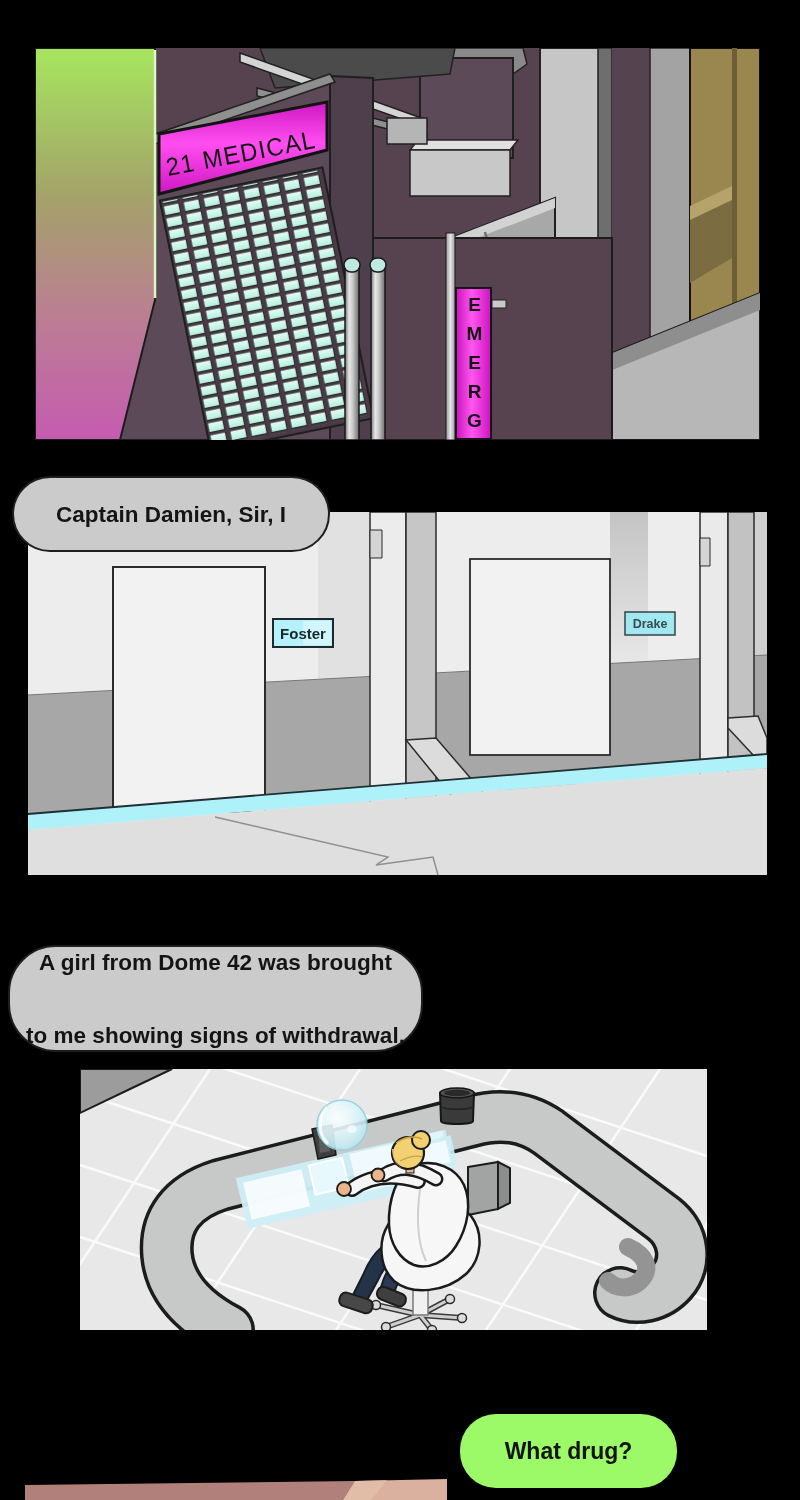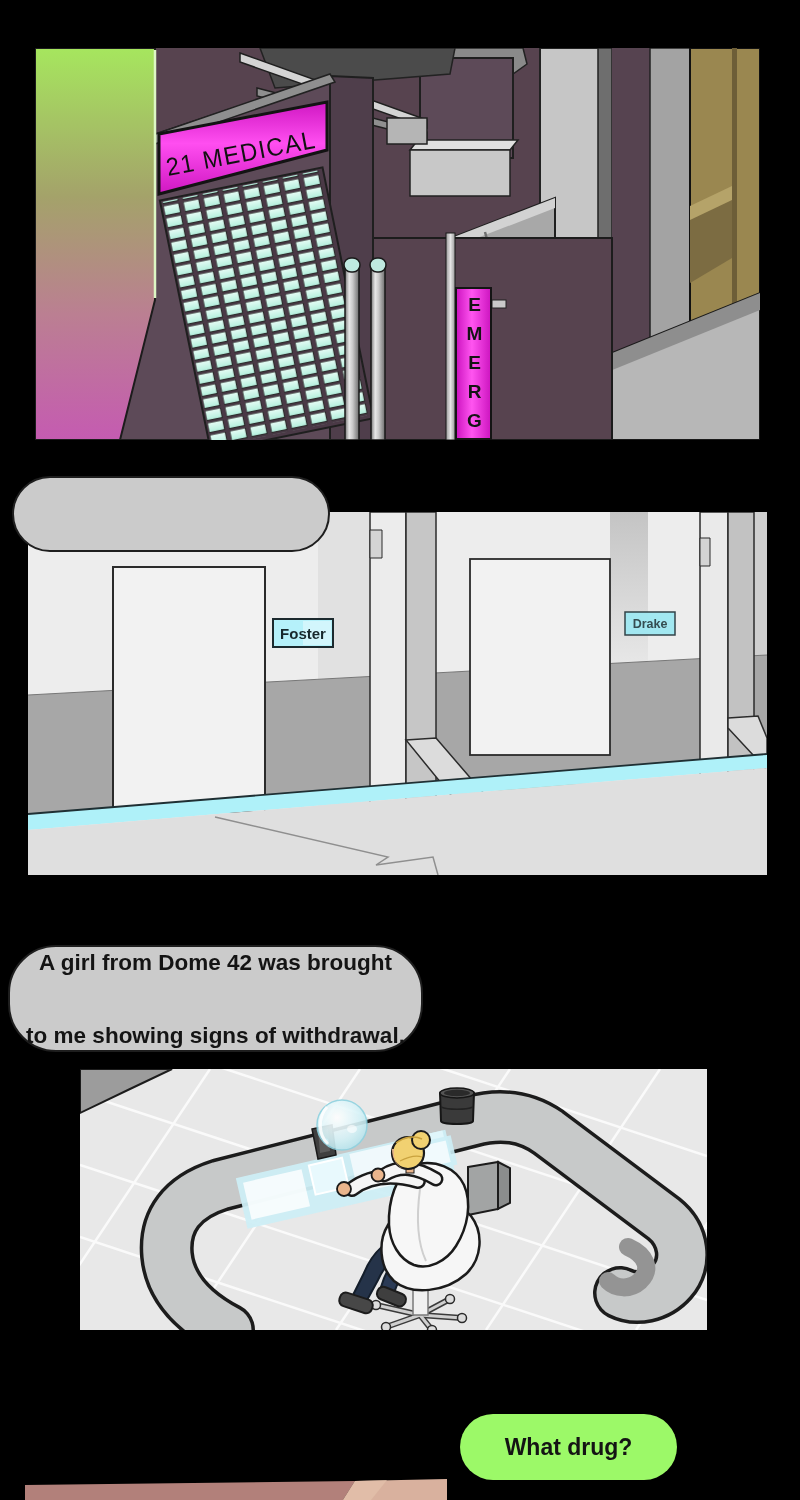--- a/index.html
+++ b/index.html
@@ -8,21 +8,21 @@
   .panel{position:absolute;overflow:hidden;}
   .panel svg{display:block;}
   .bubble{position:absolute;background:#cbcbcb;border:2.5px solid #1e1e1e;box-sizing:border-box;
           display:flex;flex-direction:column;justify-content:center;align-items:center;
           text-align:center;color:#141414;font-weight:bold;font-size:22.5px;line-height:33px;
           white-space:nowrap;z-index:20;}
   .bubble.green{background:#9cf968;border:none;}
   .b-report{left:12px;top:476px;width:318px;height:76px;border-radius:38px;}
   .b-goon{left:460px;top:815px;width:232px;height:73px;border-radius:34px;font-size:23px;}
   .b-girl{left:8px;top:945px;width:415px;height:107px;border-radius:48px;gap:40px;}
-  .b-drug{left:460px;top:1414px;width:217px;height:66px;border-radius:36px;font-size:23px;}
+  .b-drug{left:460px;top:1414px;width:217px;height:74px;border-radius:36px;font-size:23px;}
   .p-city{left:35px;top:48px;width:725px;height:392px;}
   .p-corridor{left:28px;top:512px;width:747px;height:363px;}
   .p-office{left:80px;top:1069px;width:627px;height:261px;}
   .p-closeup{left:25px;top:1478px;width:422px;height:22px;}
   .emerg{position:absolute;left:455px;top:287px;width:37px;height:153px;z-index:10;
          background:linear-gradient(90deg,#cf17c2,#ff55f0 45%,#cf17c2);
          border:2px solid #141414;box-sizing:border-box;overflow:hidden;
          writing-mode:vertical-rl;text-orientation:upright;
          font-size:19px;font-weight:bold;color:#141414;letter-spacing:8px;
          line-height:31px;padding-top:5px;}
@@ -127,20 +127,21 @@
       </g>
 
       <polygon points="0,0 120,0 120,252 85,392 0,392" fill="url(#gradTower)" stroke="#1c1c1c" stroke-width="2"></polygon>
       <line x1="120" y1="2" x2="120" y2="250" stroke="#ddf7c4" stroke-width="2.5"></line>
     </svg>
   </div>
 
   <div class="emerg">EMERG</div>
 
   <div class="bubble b-report">
+    <div>Captain Damien, Sir, I</div>
   </div>
 
   <div class="panel p-corridor">
     <svg width="739" height="363" viewBox="0 0 739 363">
       <defs>
         <linearGradient id="shadeV" x1="0" y1="0" x2="0" y2="1">
           <stop offset="0" stop-color="#c4c4c4"></stop>
             <stop offset="1" stop-color="#e9e9e9"></stop>
         </linearGradient>
       </defs>

